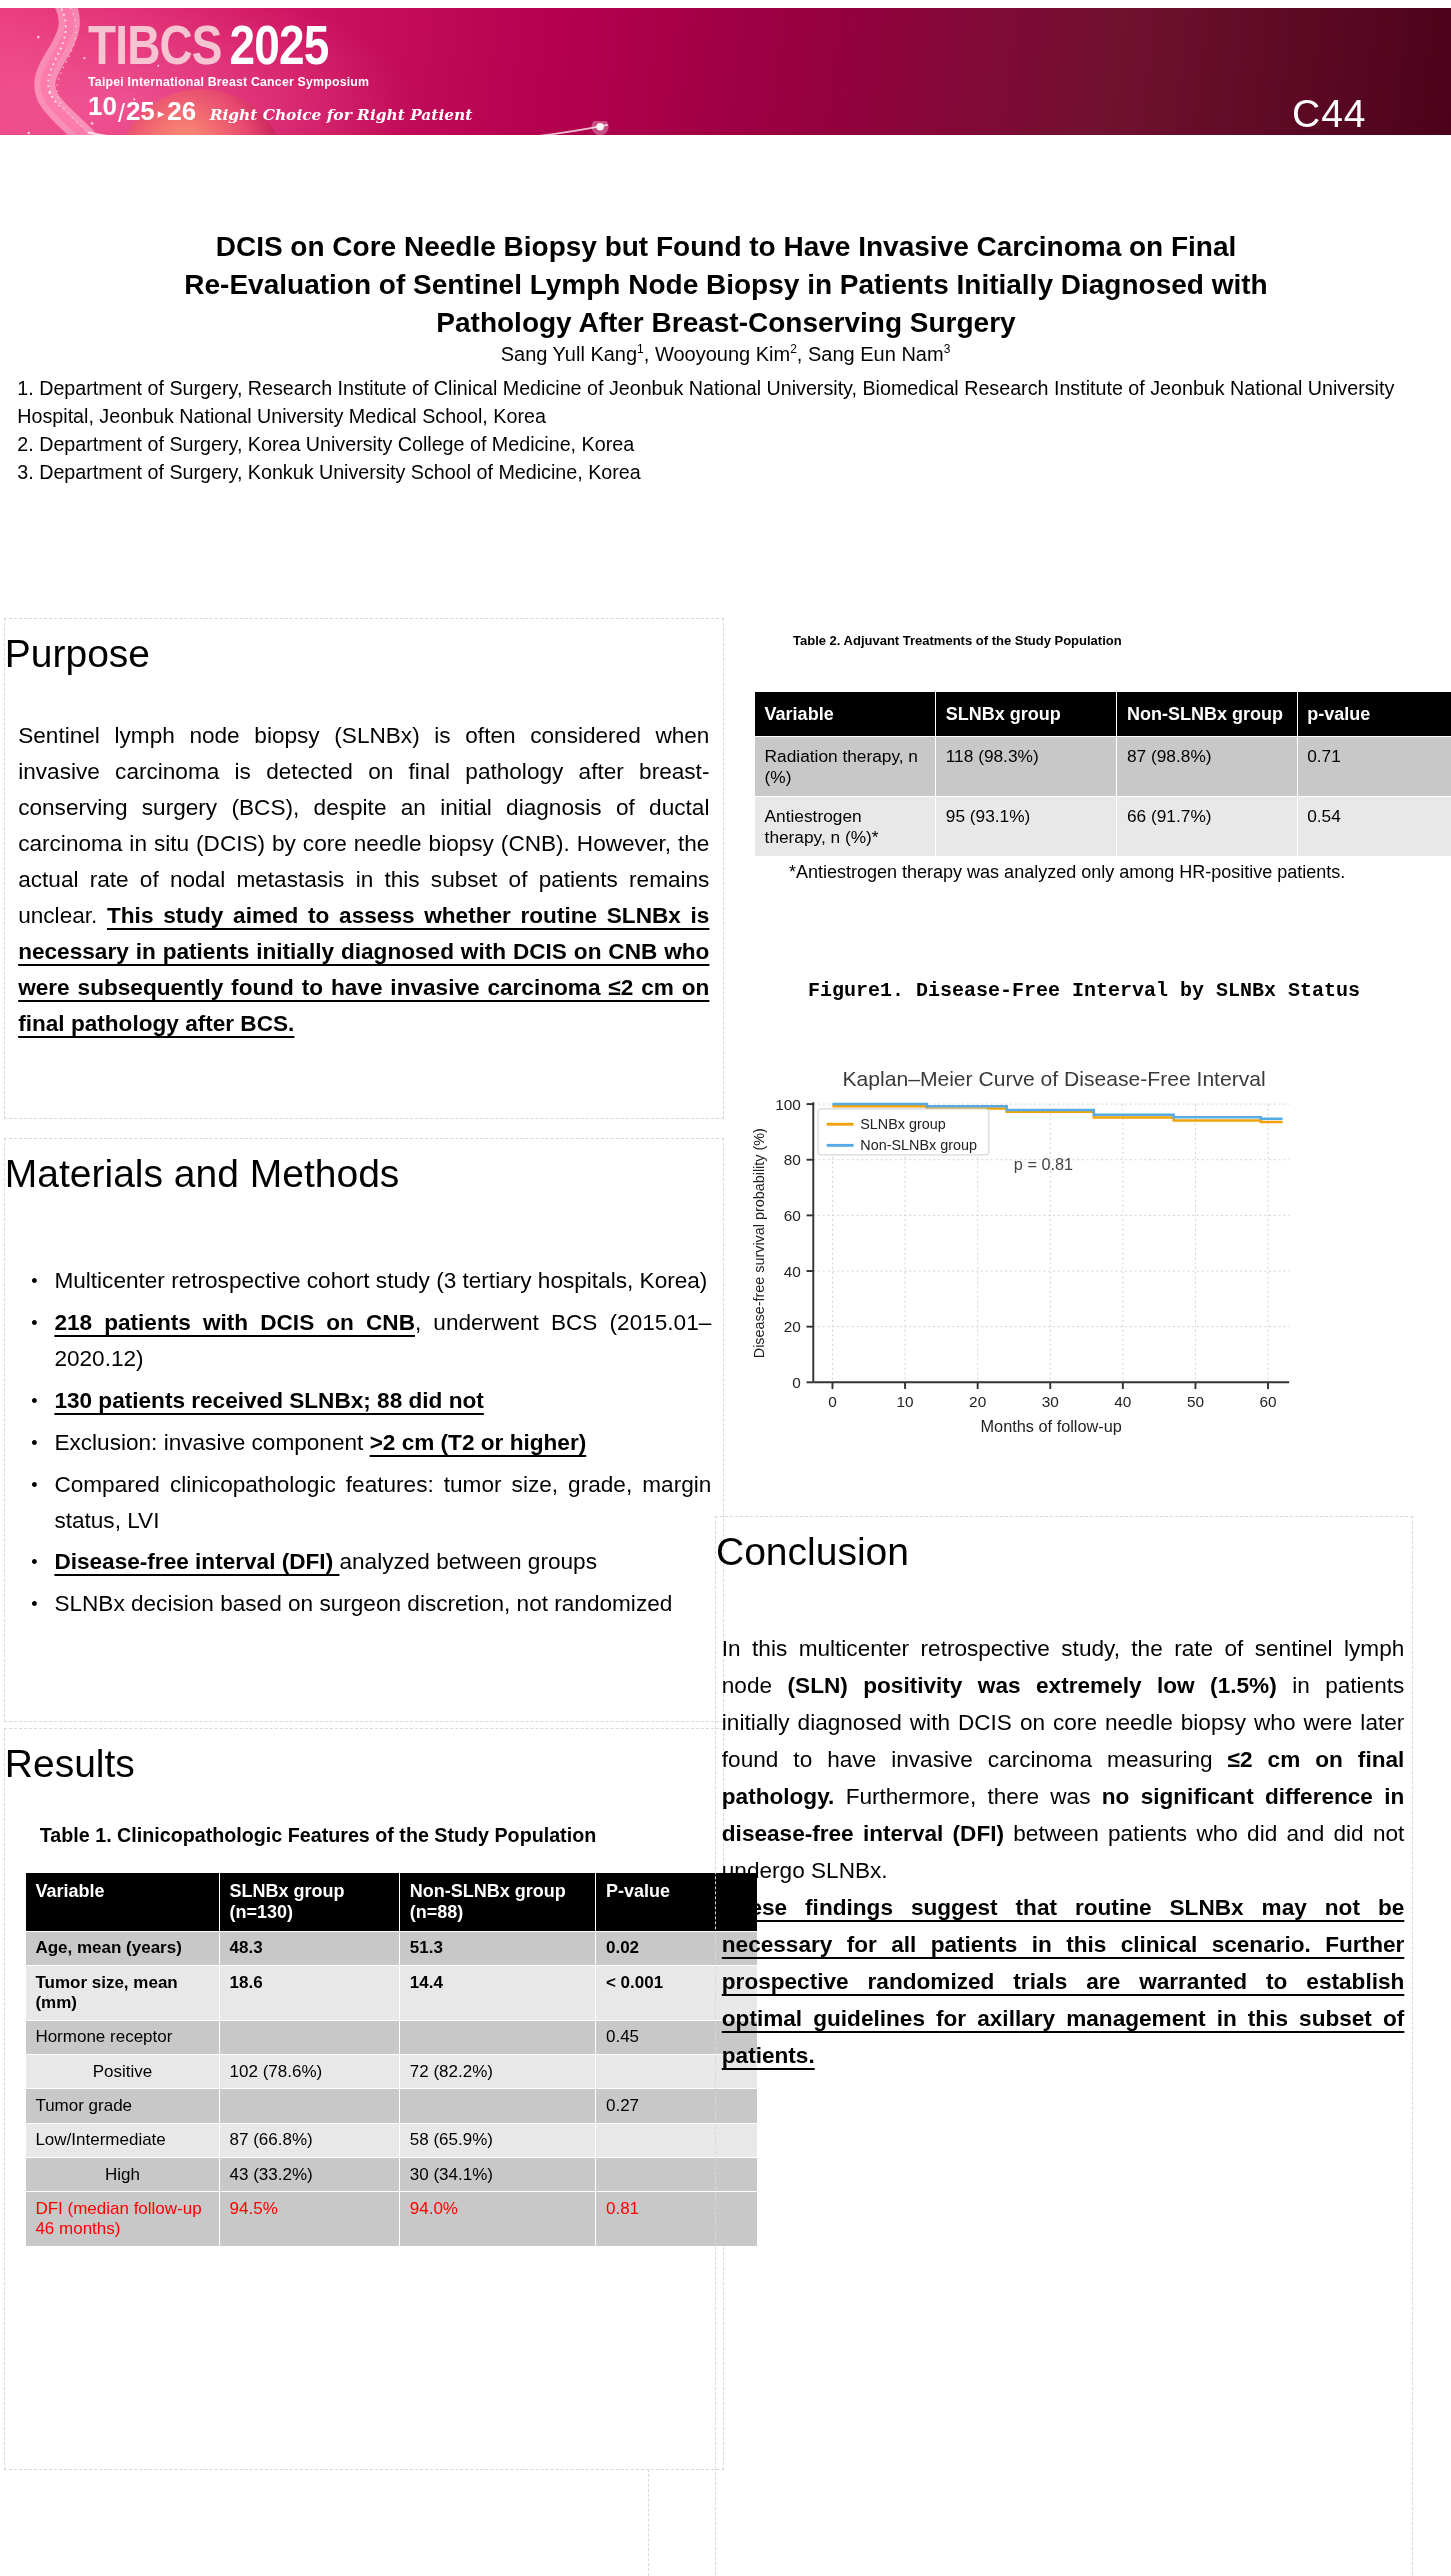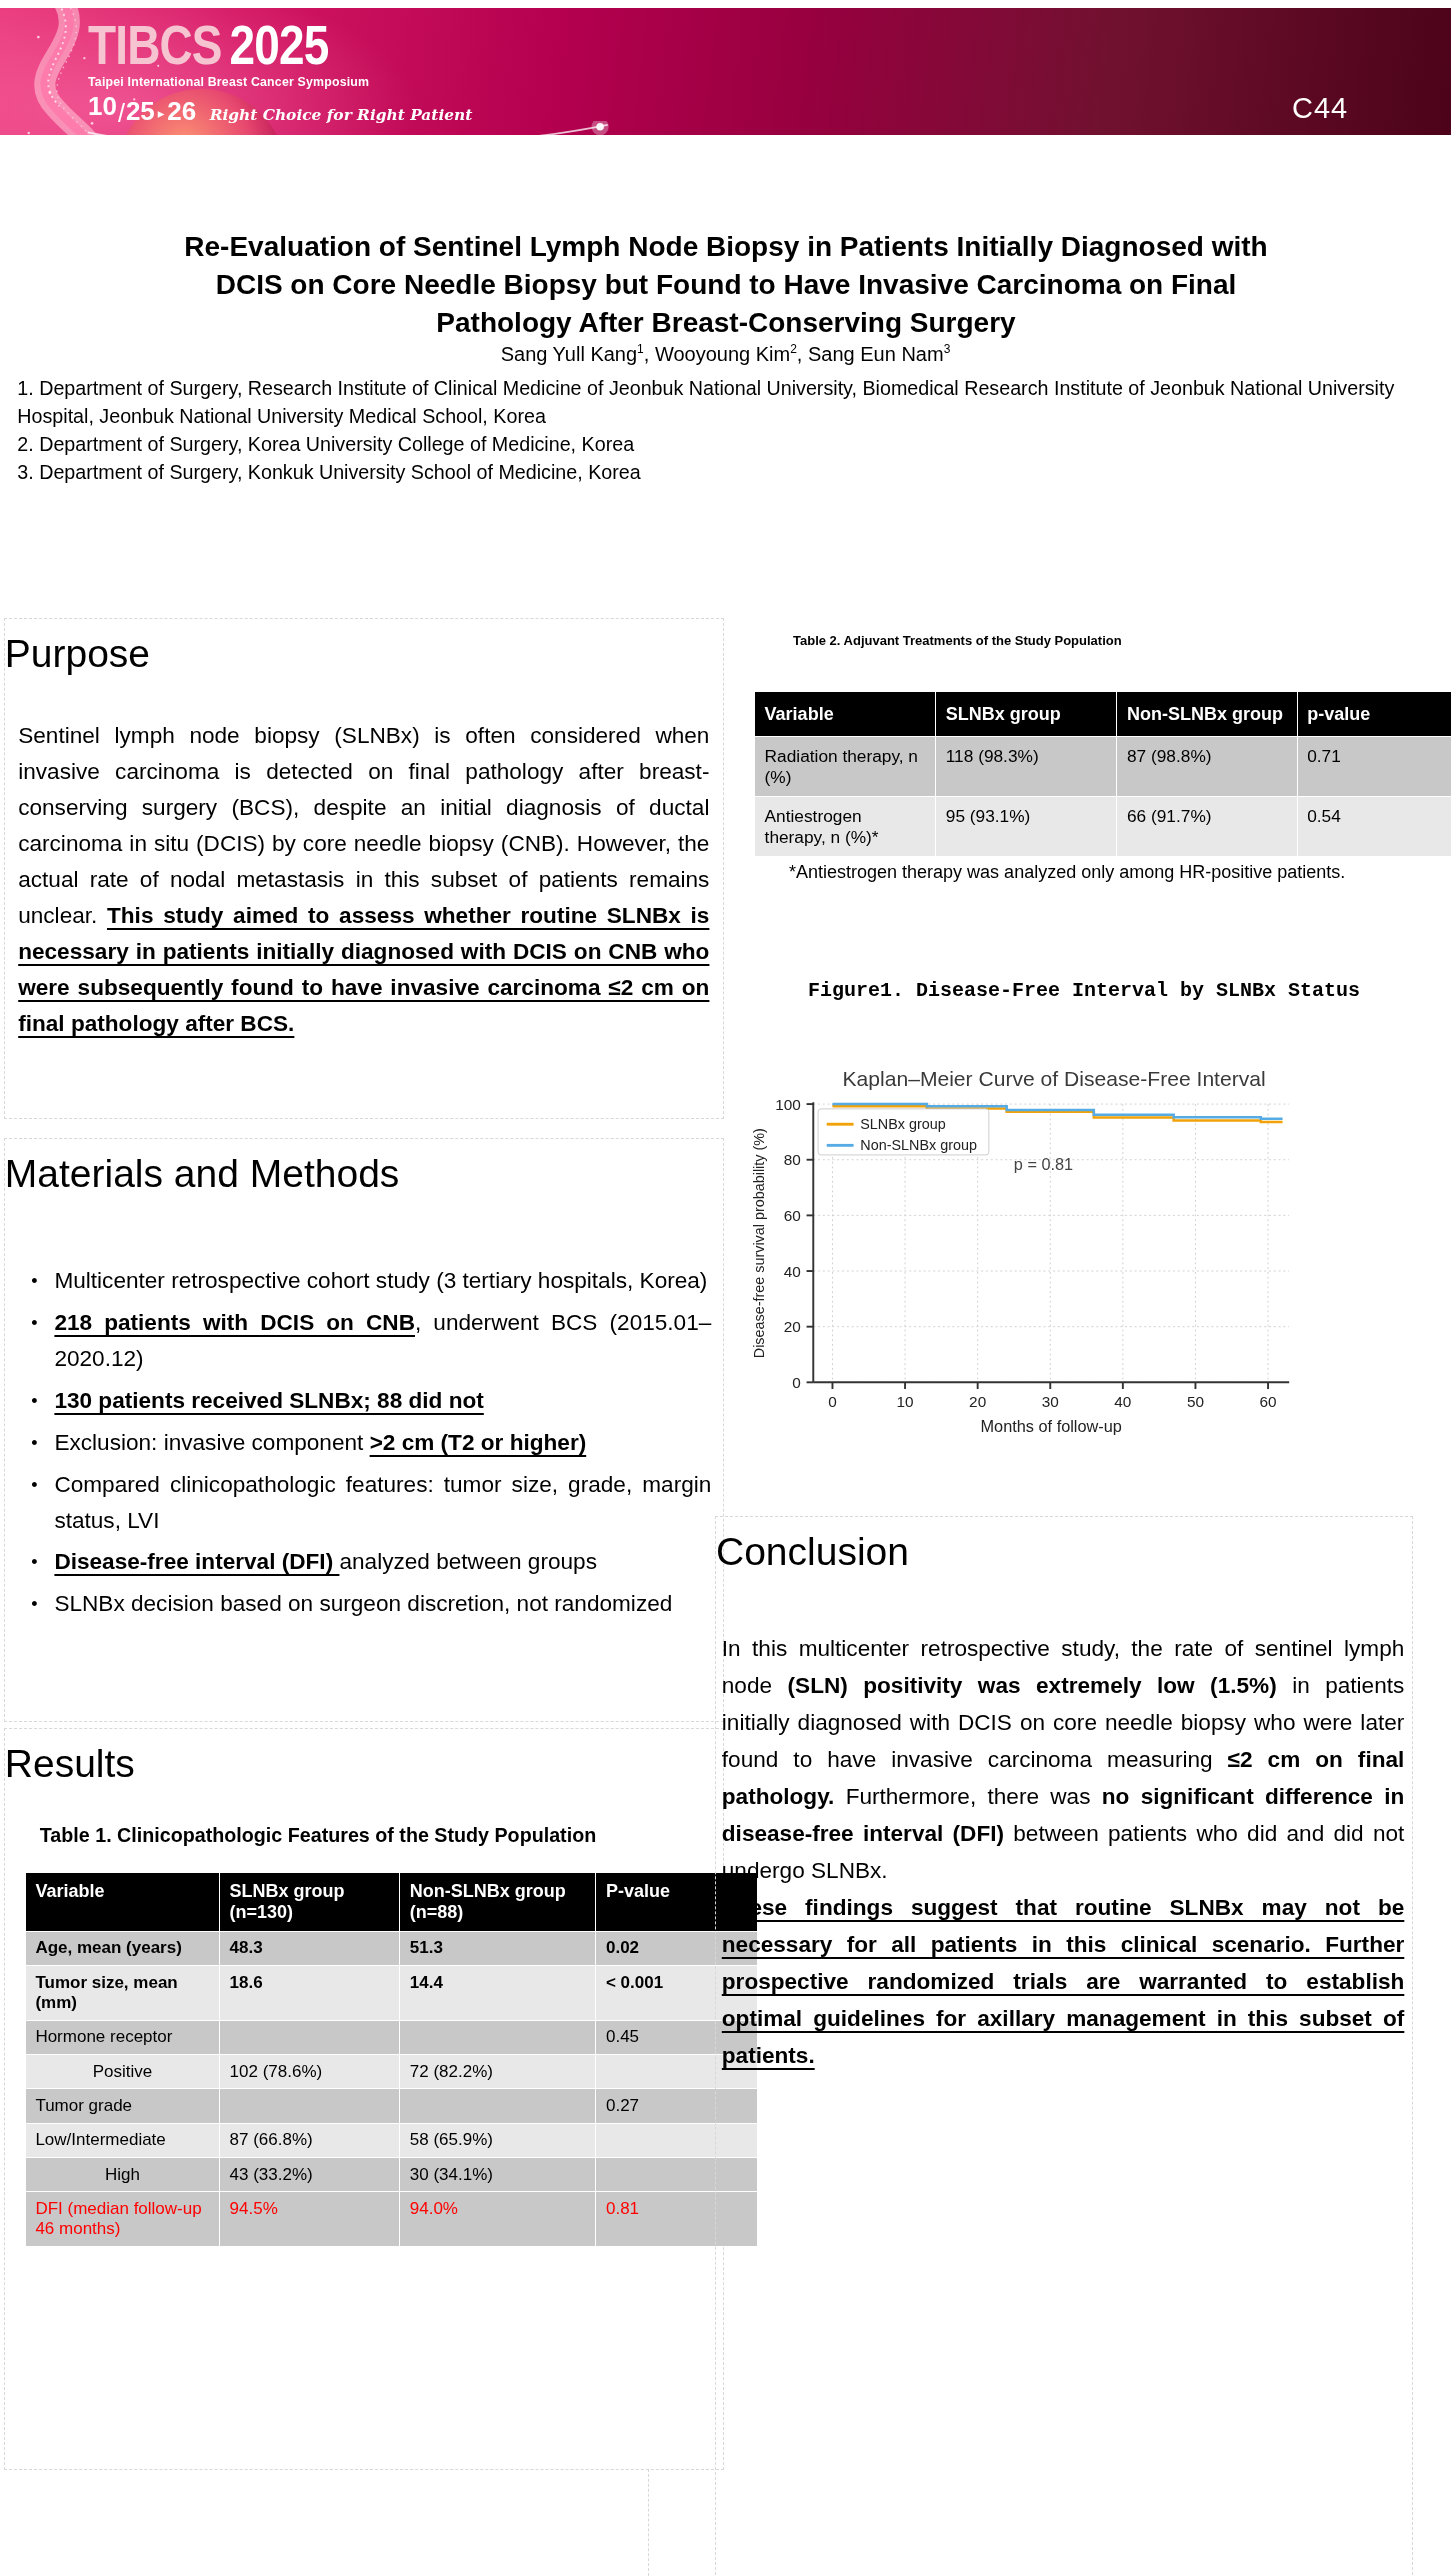--- a/index.html
+++ b/index.html
@@ -18,21 +18,21 @@
   .logo-sub{font-size:13px;font-weight:bold;white-space:nowrap;margin-top:0px;letter-spacing:0.2px;
           transform:scaleX(.95);transform-origin:left top;}
   .logo-date{margin-top:7.7px;white-space:nowrap;display:flex;align-items:baseline;}
   .logo-date .m{font-size:26px;font-weight:bold;position:relative;top:-5.8px;}
   .logo-date .sl{font-size:25px;font-weight:300;margin:0 1px;position:relative;top:1.9px;}
   .logo-date .d{font-size:26px;font-weight:bold;}
   .logo-date .tri{font-size:13.4px;margin:0 2.9px;position:relative;top:-1.9px;font-family:"DejaVu Sans",sans-serif;}
   .logo-tag{font-style:italic;font-weight:bold;font-size:15.4px;margin-left:13.4px;
           font-family:"DejaVu Serif",serif;}
   .swoosh{position:absolute;left:84px;top:113px;}
-  .code{position:absolute;left:1292px;top:84px;font-size:29px;color:#fff;letter-spacing:1px;}
+  .code{position:absolute;left:1292px;top:84px;font-size:39px;color:#fff;letter-spacing:1px;}
   
   .title-lines{position:absolute;top:228px;left:29px;width:1394px;text-align:center;
           font-weight:bold;font-size:28px;line-height:38px;}
   .authors{position:absolute;top:342px;left:0;width:1451px;text-align:center;font-size:20px;}
   .authors sup{font-size:60%;}
   .affils{position:absolute;top:374px;left:17.3px;width:1420px;font-size:19.7px;line-height:28px;}
   
   .box{position:absolute;border:1px dashed #d8d8d8;box-sizing:border-box;}
   .box h2,.conclusion h2{font-size:39px;margin:13.4px 0 0;font-weight:normal;}
   .purpose{left:3.8px;top:618px;width:720px;height:501px;}
@@ -119,22 +119,22 @@
     </div>
     <svg class="swoosh" width="537" height="40" viewBox="0 0 560 42">
       <path d="M2,12 C140,40 400,34 548,4" fill="none" stroke="rgba(255,255,255,.75)" stroke-width="2"></path>
       <circle cx="540" cy="6" r="4" fill="#fff" opacity=".95"></circle>
       <circle cx="540" cy="6" r="9" fill="#fff" opacity=".3"></circle>
     </svg>
     <div class="code">C44</div>
   </header>
 
   <div class="title-lines">
+    <div>DCIS on Core Needle Biopsy but Found to Have Invasive Carcinoma on Final</div>
     <div>Re-Evaluation of Sentinel Lymph Node Biopsy in Patients Initially Diagnosed with</div>
-    <div>DCIS on Core Needle Biopsy but Found to Have Invasive Carcinoma on Final</div>
     <div>Pathology After Breast-Conserving Surgery</div>
   </div>
   <div class="authors" id="authors"><span>Sang Yull Kang</span><sup>1</sup>, <span>Wooyoung Kim</span><sup>2</sup>, <span>Sang Eun Nam</span><sup>3</sup></div>
   <div class="affils" id="affils">
       <div class="affil">1. Department of Surgery, Research Institute of Clinical Medicine of Jeonbuk National University, Biomedical Research Institute of Jeonbuk National University Hospital, Jeonbuk National University Medical School, Korea</div>
       <div class="affil">2. Department of Surgery, Korea University College of Medicine, Korea</div>
       <div class="affil">3. Department of Surgery, Konkuk University School of Medicine, Korea</div>
     </div>
 
   <section class="box purpose">

